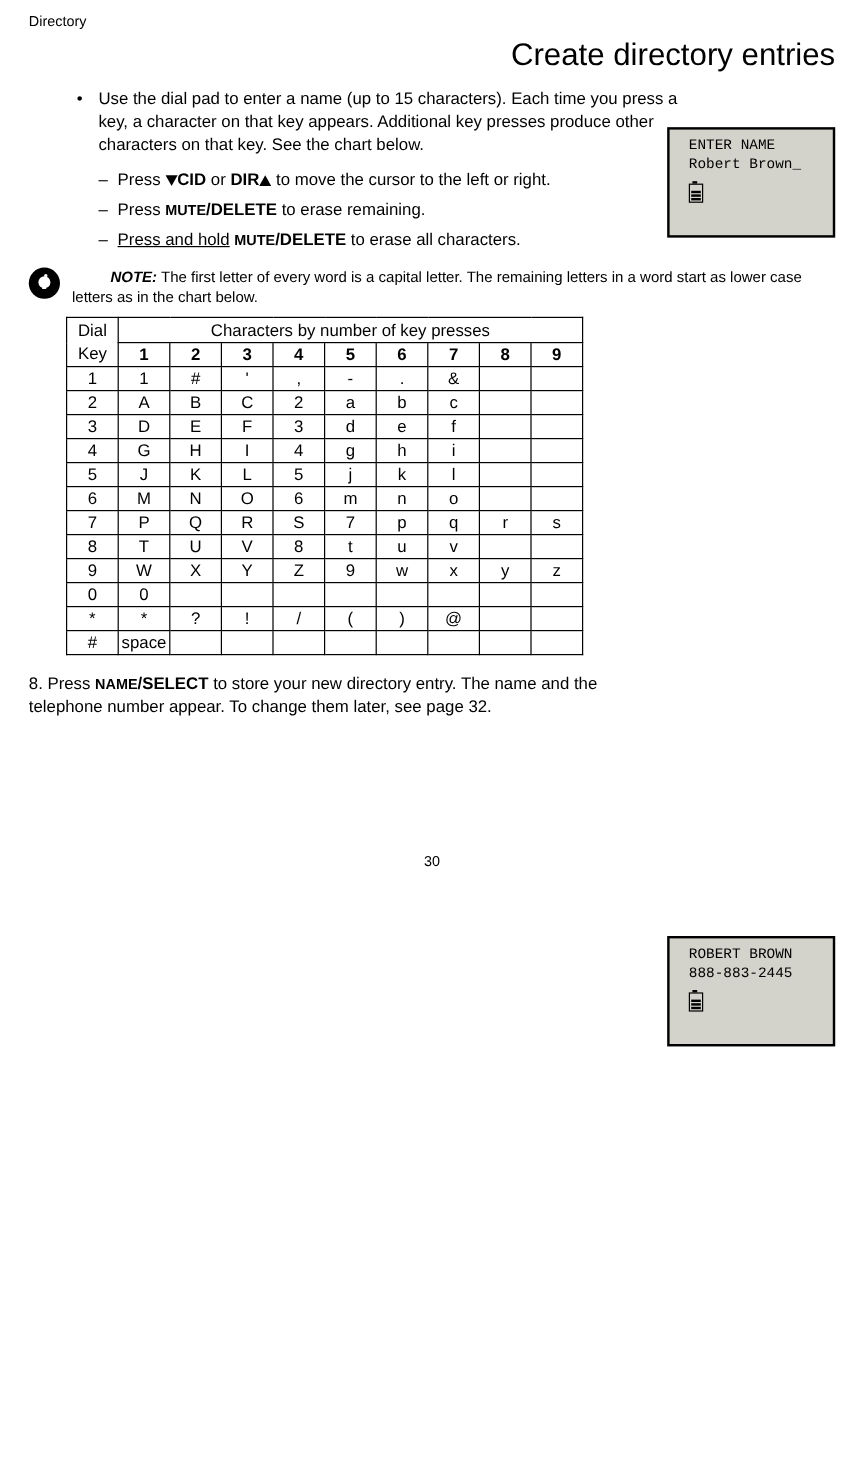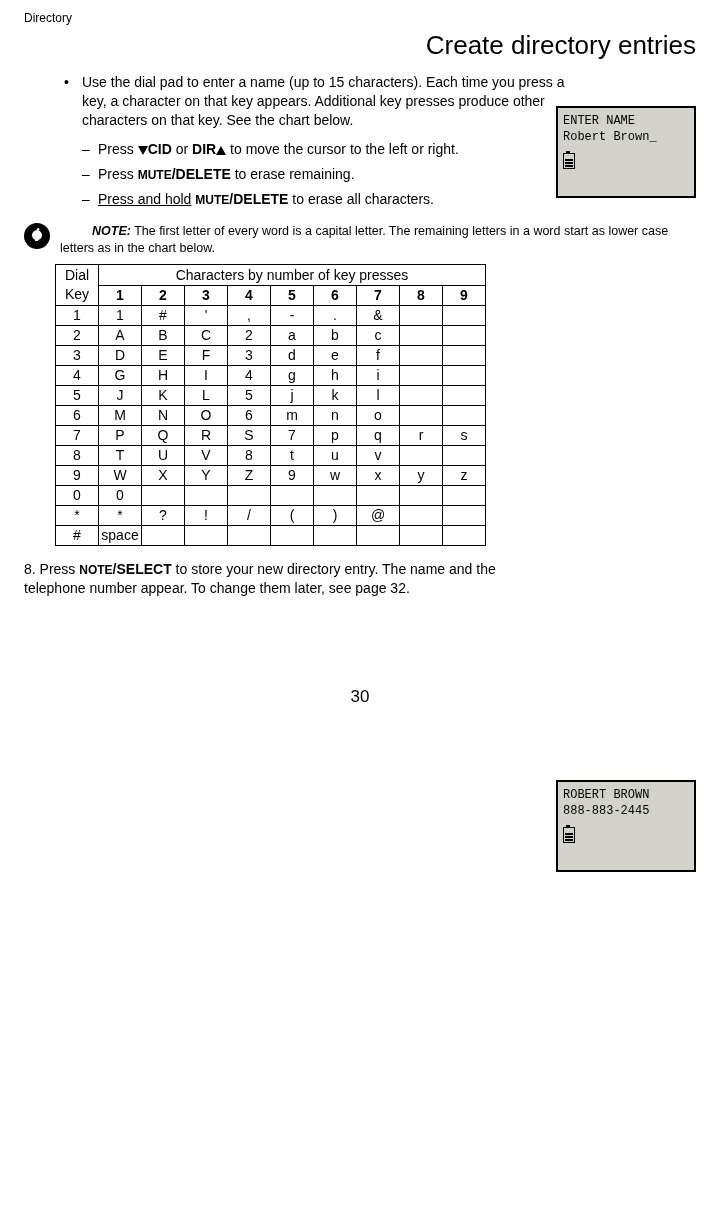--- a/index.html
+++ b/index.html
@@ -24,21 +24,21 @@
   .dash { width: 16px; flex:0 0 16px; }
   .sub-text { flex:1; }
   .screen1, .screen2 {
     position:absolute;
     right: 24px;
     width: 140px;
     height: 92px;
     background: #d3d3cb;
     border: 2px solid #000;
     box-sizing: border-box;
-    padding: 6px 5px;
+    padding: 6px 16px;
     font-family: "Courier New", monospace;
     font-size: 12px;
     letter-spacing: 0px;
     line-height: 1.3;
   }
   .screen1 { top: 106px; }
   .screen2 { top: 780px; }
   .screen-line { white-space: nowrap; overflow:hidden; }
   .battery {
     display:inline-block;
@@ -123,21 +123,21 @@
     font-weight: normal;
     text-align: center;
   }
   table.chart .span-header {
     font-weight: normal;
     text-align: center;
     height: 20px;
   }
   .step8 { display:flex; }
   .step8-text { flex:1; padding-right: 170px; }
-  .page-num { text-align:center; font-size:17px; margin-top: 88px; }
+  .page-num { text-align:center; font-size:12px; margin-top: 112px; }
 </style>
 </head>
 <body>
 
 <div class="breadcrumb">Directory</div>
 <h1>Create directory entries</h1>
 
 <div class="step">
 
   <div class="bullets">
@@ -347,21 +347,21 @@
         <td></td>
         <td></td>
         <td></td>
         <td></td>
       </tr>
     </tbody>
   </table>
 
 <div class="step8">
   <div class="step8-text">
-    <span>8. Press </span><span class="smallcaps">NOTE</span><span class="bold">/SELECT</span><span> to store your new directory entry. The name and the telephone number appear. To change them later, see page 32.</span>
+    <span>8. Press </span><span class="smallcaps">NAME</span><span class="bold">/SELECT</span><span> to store your new directory entry. The name and the telephone number appear. To change them later, see page 32.</span>
   </div>
 </div>
 
 <div class="screen2">
   <div class="screen-line">ROBERT BROWN</div>
   <div class="screen-line">888-883-2445</div>
   <div class="battery"><div class="bars">
         <div></div>
         <div></div>
         <div></div>

